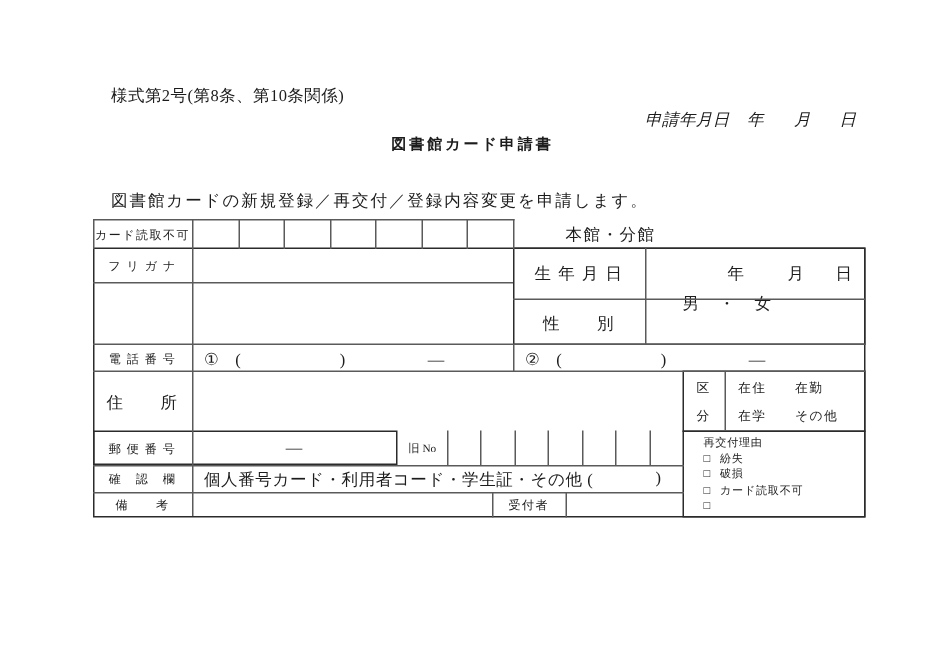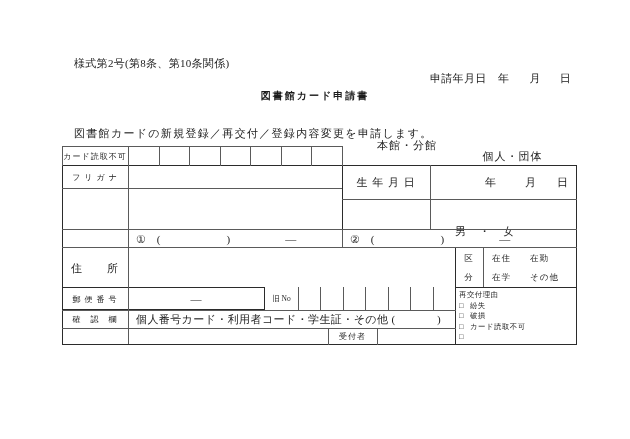--- a/index.html
+++ b/index.html
@@ -18,24 +18,24 @@
   #title{position:absolute;left:0;width:630px;text-align:center;font-weight:bold;
          font-size:10px;letter-spacing:2px;}
   .namecol{position:absolute;display:flex;flex-direction:column;align-items:center;
            justify-content:flex-start;box-sizing:border-box;}
   .namecol .nm{font-size:9px;letter-spacing:1px;margin-top:2px;}
   .namecol .nt{font-size:6.4px;letter-spacing:0;line-height:8.6px;text-align:center;}
   .twoline{position:absolute;display:flex;flex-direction:column;justify-content:center;
            box-sizing:border-box;font-size:8.5px;letter-spacing:1px;}
   .twoline div{line-height:19px;}
   #reissue{position:absolute;display:flex;flex-direction:column;box-sizing:border-box;
-           padding:3px 0 0 4px;font-size:7.4px;letter-spacing:0.5px;}
+           padding:3px 0 0 4px;font-size:7.4px;letter-spacing:0.5px;margin-left:10px;}
   #reissue .rtitle{line-height:10.5px;}
   #reissue .ritem{display:flex;gap:6px;line-height:10.5px;align-items:center;}
-  #dategrp{display:flex;align-items:center;padding-right:6px;}
+  #dategrp{display:flex;align-items:flex-start;padding-right:6px;font-style:italic;}
   #dategrp .u1{margin-left:auto;}
   #dategrp .u2{margin-left:20px;}
   #dategrp .u3{margin-left:19px;}
   #birthval{display:flex;align-items:center;justify-content:flex-end;}
   #birthval .u1{margin-right:28px;}
   #birthval .u2{margin-right:20px;}
   #birthval .u3{margin-right:8px;}
   #confirmval{display:flex;justify-content:space-between;padding:0 14px 0 8px;letter-spacing:0.4px;}
 </style>
 </head>
@@ -60,36 +60,37 @@
   <div class="cell fs8" style="left:62px;top:146px;width:66px;height:20px;">カード読取不可</div>
   <div class="boxes" id="user-code-boxes" style="left:128px;top:146px;width:214px;height:20px;">
       <div></div>
       <div></div>
       <div></div>
       <div></div>
       <div></div>
       <div></div>
       <div></div>
     </div>
-  <div class="cell" style="left:352px;top:135px;width:110px;height:20px;font-family:Liberation Mono, monospace;">本館・分館</div>
-  <div class="cell" style="left:460px;top:146px;width:105px;height:20px;">個人・団体</div>
+  <div class="cell" style="left:352px;top:146px;width:110px;height:20px;font-family:Liberation Mono, monospace;">本館・分館</div>
 
   <div class="cell fs8" style="left:62px;top:166px;width:66px;height:22px;">フ リ ガ ナ</div>
   <div class="cell" style="left:129px;top:166px;width:212px;height:21px;"></div>
 
   <div class="cell" style="left:129px;top:189px;width:212px;height:40px;"></div>
 
   <div class="cell" style="left:342px;top:165px;width:88px;height:35px;">生 年 月 日</div>
   <div class="cell" id="birthval" style="left:430px;top:165px;width:147px;height:35px;">
     <span class="u1">年</span>
     <span class="u2">月</span>
     <span class="u3">日</span>
   </div>
-  <div class="cell" style="left:430px;top:216px;width:110px;height:30px;">男　・　女</div>
+  <div class="cell" style="left:342px;top:200px;width:88px;height:30px;">性　　別</div>
+  <div class="cell" style="left:430px;top:187px;width:110px;height:30px;">男　・　女</div>
 
+  <div class="cell fs8" style="left:62px;top:230px;width:66px;height:18px;">電 話 番 号</div>
   <div class="cell left pre" style="left:128px;top:230px;width:214px;height:18px;padding-left:8px;letter-spacing:0;">①　(　　　　　　)　　　　　—</div>
   <div class="cell left pre" style="left:342px;top:230px;width:235px;height:18px;padding-left:8px;letter-spacing:0;">②　(　　　　　　)　　　　　—</div>
 
   <div class="cell" style="left:62px;top:248px;width:66px;height:40px;">住　　所</div>
   <div class="cell" style="left:129px;top:248px;width:325px;height:39px;"></div>
   <div class="twoline" style="left:455px;top:248px;width:28px;height:39px;align-items:center;">
     <div>区</div>
     <div>分</div>
   </div>
   <div class="twoline pre" style="left:483px;top:248px;width:94px;height:39px;padding-left:9px;">
@@ -129,20 +130,21 @@
       <span></span>
     </div>
   </div>
 
   <div class="cell fs8" style="left:62px;top:310px;width:66px;height:18px;">確　認　欄</div>
   <div class="cell" id="confirmval" style="left:128px;top:310px;width:327px;height:18px;">
     <span>個人番号カード・利用者コード・学生証・その他 (</span>
     <span>)</span>
   </div>
 
+  <div class="cell fs8" style="left:62px;top:328px;width:66px;height:17px;">備　　考</div>
   <div class="cell" style="left:129px;top:328px;width:199px;height:16px;"></div>
   <div class="cell fs8" style="left:328px;top:328px;width:49px;height:17px;">受付者</div>
   <div class="cell" style="left:377px;top:328px;width:78px;height:16px;"></div>
 
   <div class="rect" style="left:62px;top:165px;width:515px;height:180px;"></div>
   <div class="rect" style="left:342px;top:165px;width:235px;height:65px;"></div>
   <div class="rect" style="left:455px;top:247px;width:122px;height:41px;"></div>
   <div class="rect" style="left:62px;top:287px;width:203px;height:23px;"></div>
   <div class="rect" style="left:455px;top:287px;width:122px;height:58px;"></div>
 

